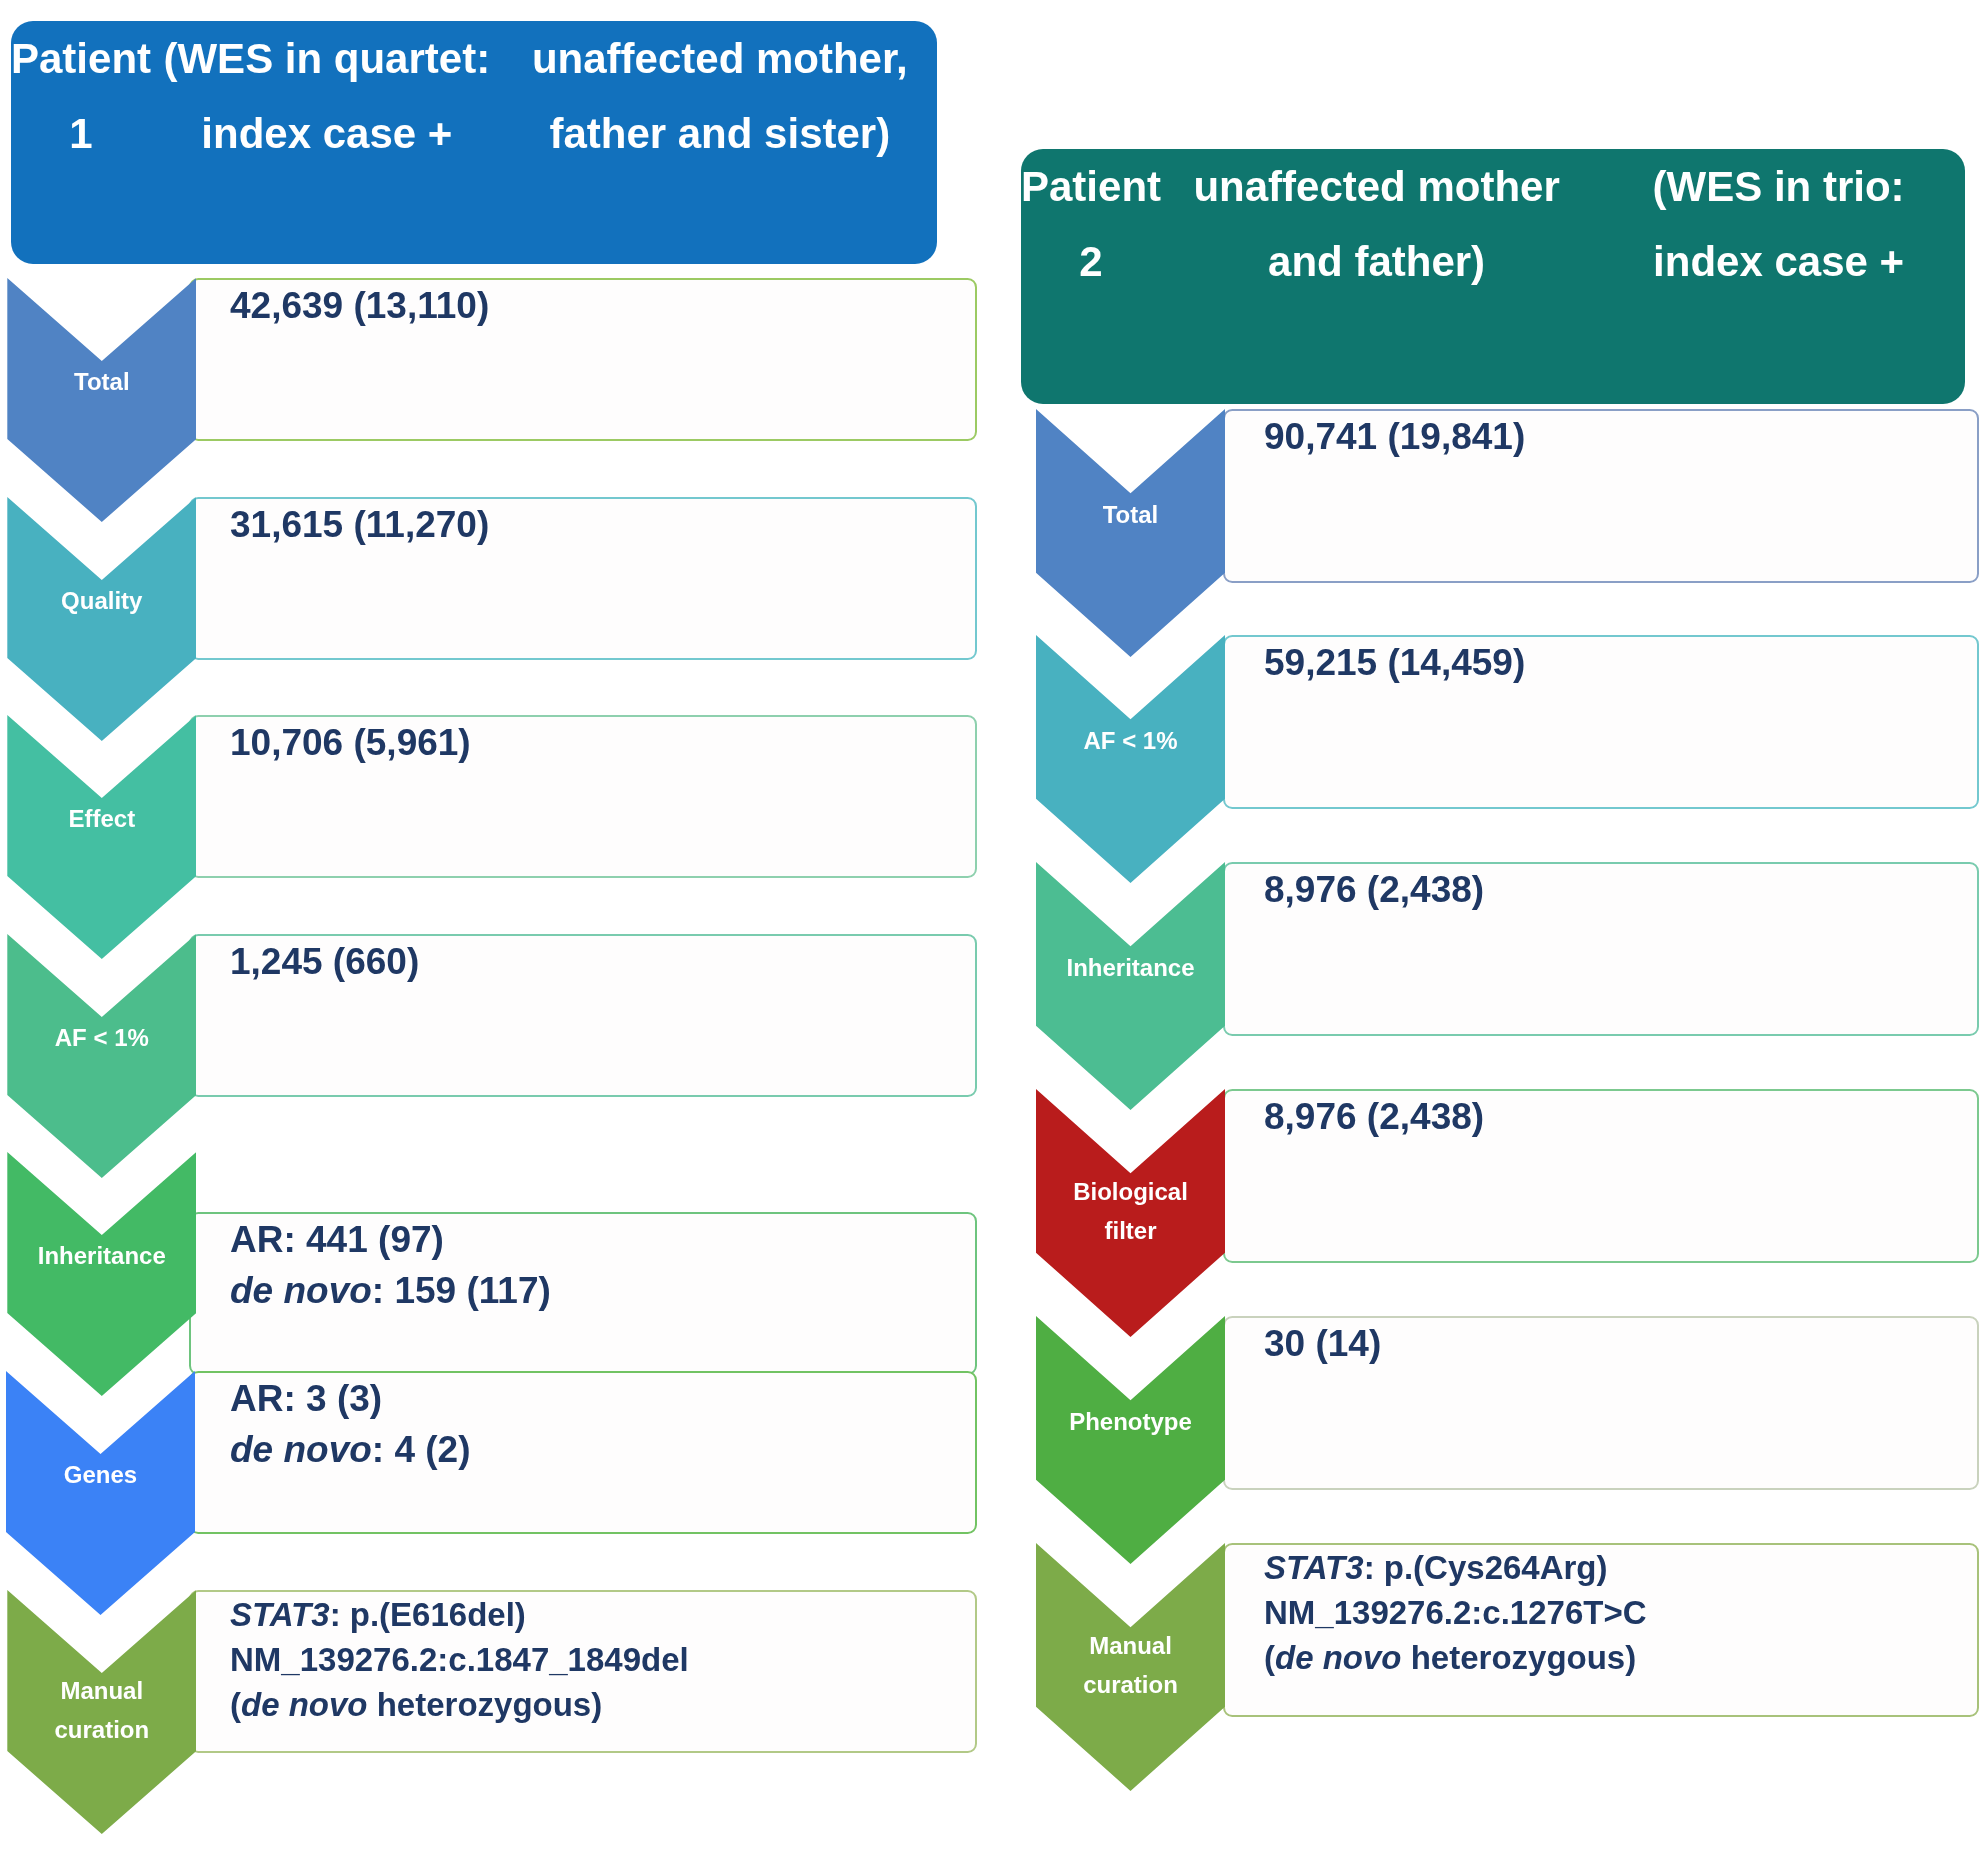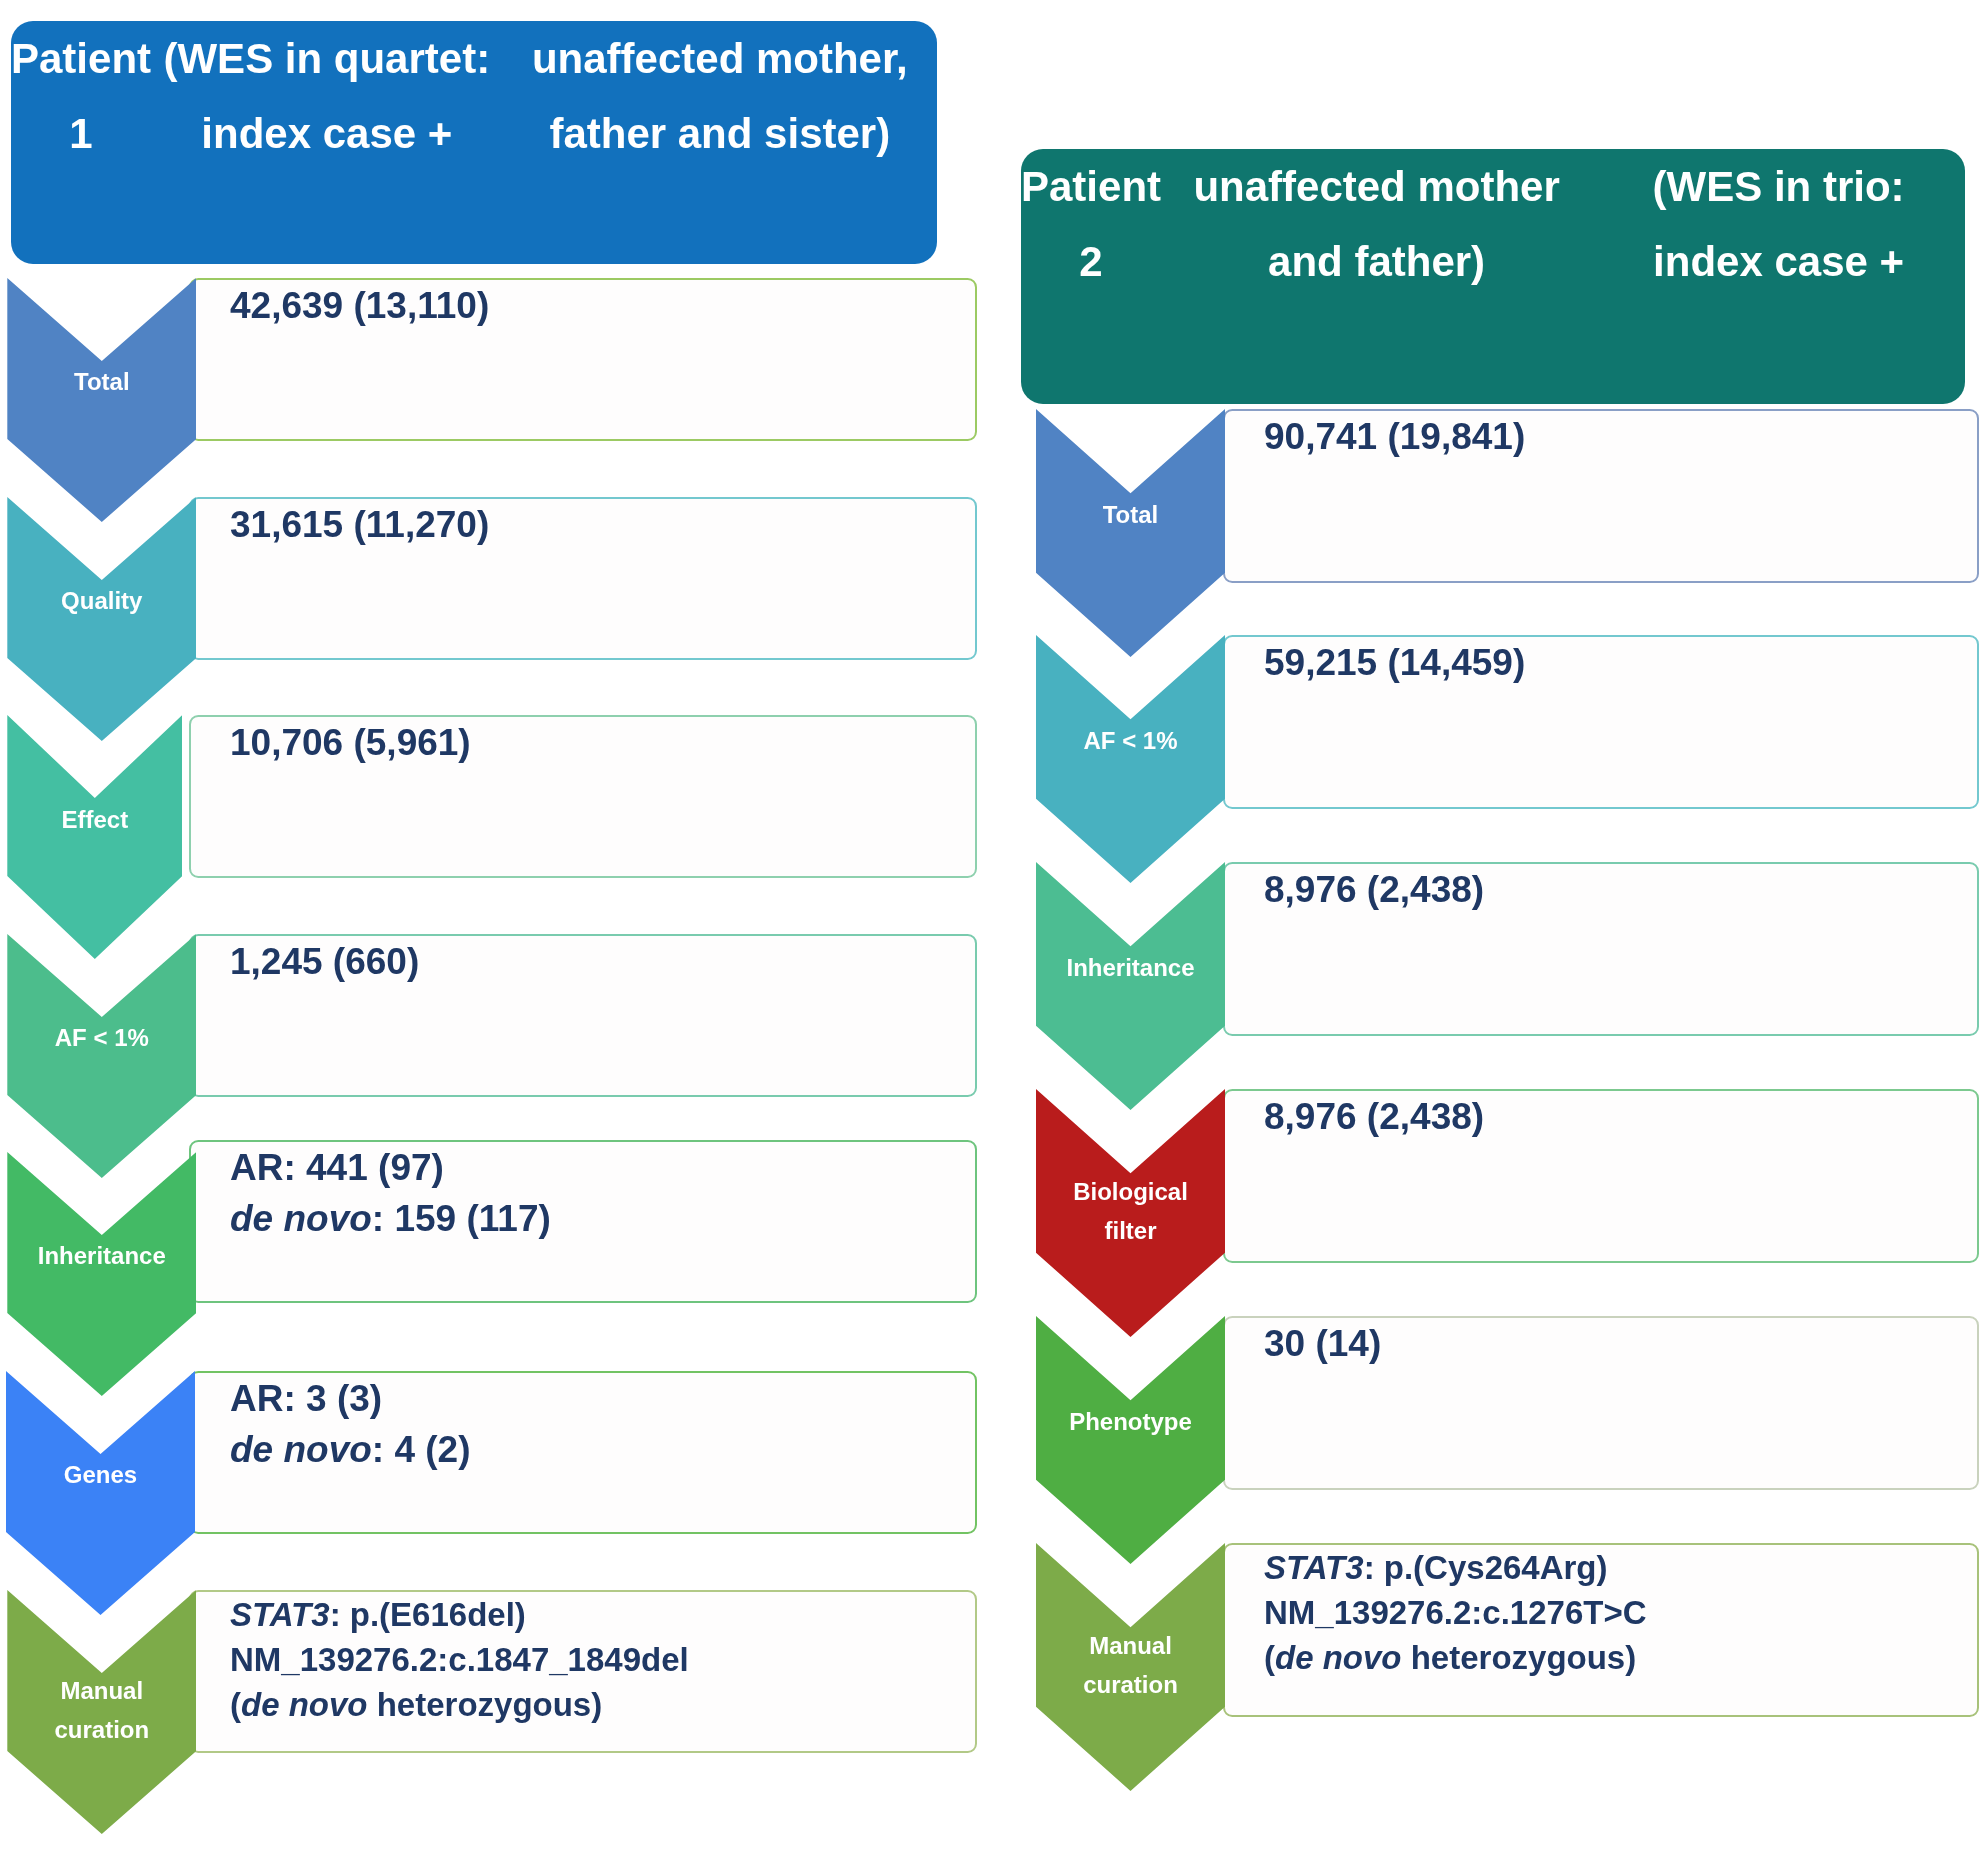--- a/index.html
+++ b/index.html
@@ -91,36 +91,36 @@
         <div class="chevron" style="left: 7.3px; top: 497px; width: 189px; height: 244px; background: rgb(72, 177, 192);">
           <div class="chevron-label">
             <div>Quality</div>
           </div>
         </div>
         <div class="value-box" style="left: 189px; top: 715px; width: 788px; height: 163px; border-color: rgb(142, 208, 174);">
           <div class="value" style="color: rgb(31, 56, 100);">
             <div class="value-line"><span>10,706 (5,961)</span></div>
           </div>
         </div>
-        <div class="chevron" style="left: 7.3px; top: 715px; width: 175px; height: 244px; background: rgb(68, 191, 162);">
+        <div class="chevron" style="left: 7.3px; top: 715px; width: 189px; height: 244px; background: rgb(68, 191, 162);">
           <div class="chevron-label">
             <div>Effect</div>
           </div>
         </div>
         <div class="value-box" style="left: 189px; top: 934px; width: 788px; height: 163px; border-color: rgb(121, 203, 174);">
           <div class="value" style="color: rgb(31, 56, 100);">
             <div class="value-line"><span>1,245 (660)</span></div>
           </div>
         </div>
         <div class="chevron" style="left: 7.3px; top: 934px; width: 189px; height: 244px; background: rgb(76, 189, 140);">
           <div class="chevron-label">
             <div>AF &lt; 1%</div>
           </div>
         </div>
-        <div class="value-box" style="left: 189px; top: 1140px; width: 788px; height: 163px; border-color: rgb(110, 196, 126);">
+        <div class="value-box" style="left: 189px; top: 1212px; width: 788px; height: 163px; border-color: rgb(110, 196, 126);">
           <div class="value" style="color: rgb(31, 56, 100);">
             <div class="value-line"><span>AR: 441 (97)</span></div>
             <div class="value-line"><span class="it">de novo</span><span>: 159 (117)</span></div>
           </div>
         </div>
         <div class="chevron" style="left: 7.3px; top: 1152px; width: 189px; height: 244px; background: rgb(67, 186, 101);">
           <div class="chevron-label">
             <div>Inheritance</div>
           </div>
         </div>

